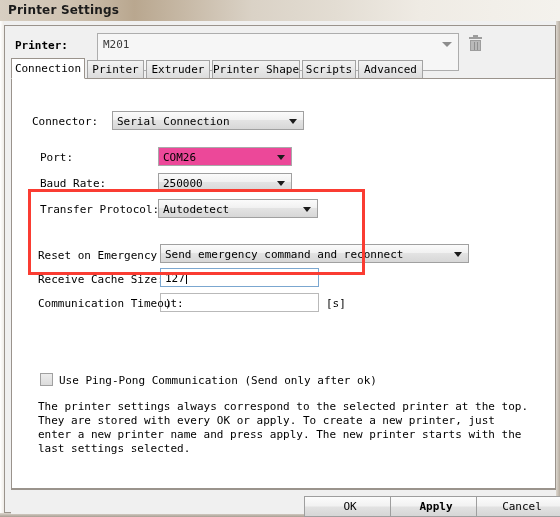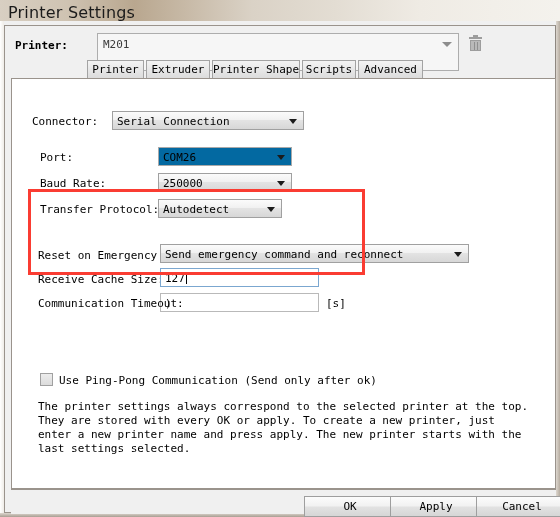--- a/index.html
+++ b/index.html
@@ -24,23 +24,24 @@
     width: 560px; height: 21px;
     background: linear-gradient(to right,
         #d8cfc2 0%, #cfc3b2 12%, #b9a78f 24%,
         #c7b9a6 33%, #dad2c6 45%, #e3ddd3 60%,
         #efebe4 75%, #f2efe9 88%, #f4f2ed 100%);
   }
   #title-text {
     position: absolute;
     left: 8px; top: 3px;
     font-family: "DejaVu Sans", sans-serif;
-    font-size: 16px;
+    font-size: 12px;
     color: #1b1b1b;
     letter-spacing: 0.2px;
+    font-weight: bold;
   }
 
   
   #dialog {
     position: absolute;
     left: 0; top: 21px;
     width: 560px; height: 496px;
     background: #f0f0f0;
     box-sizing: border-box;
   }
@@ -195,21 +196,21 @@
     color: #000;
   }
   .combo {
     position: absolute;
     height: 19px;
     border: 1px solid #a0a0a0;
     background: linear-gradient(to bottom, #fbfbfb 0%, #f1f1f1 45%, #e3e3e3 50%, #d7d7d7 100%);
     box-sizing: border-box;
   }
   .combo.white {
-    background: #0369a1;
+    background: #ec4899;
     border: 1px solid #a9a9a9;
     text-align: right;
   }
   .combo-value {
     position: absolute;
     left: 4px; top: 3px;
     font-size: 11px;
     color: #000;
     white-space: nowrap;
   }
@@ -302,21 +303,21 @@
     background: linear-gradient(to bottom, #fcfcfc 0%, #f1f1f1 48%, #e2e2e2 52%, #d6d6d6 100%);
     border: 1px solid #9e9e9e;
     border-radius: 0;
     box-sizing: border-box;
     font-size: 11px;
     line-height: 19px;
     text-align: center;
     color: #000;
   }
   #ok-button     { left: 293px; }
-  #apply-button  { left: 379px; }
+  #apply-button  { left: 379px; font-weight: bold; }
   #cancel-button { left: 465px; }
 </style>
 </head>
 <body>
 
 <div id="titlebar">
   <div id="title-text">Printer Settings</div>
 </div>
 
 <div id="dialog">
@@ -337,20 +338,21 @@
       <div id="delete-printer-button">
         <span>
           <span class="trash-handle"></span>
           <span class="trash-lid"></span>
           <span class="trash-body"></span>
         </span>
       </div>
     </div>
 
     <div id="tabbar">
+      <div class="tab active" style="left:0px;width:74px">Connection</div>
       <div class="tab" style="left:76px;width:57px">Printer</div>
       <div class="tab" style="left:135px;width:64px">Extruder</div>
       <div class="tab" style="left:201px;width:88px">Printer Shape</div>
       <div class="tab" style="left:291px;width:54px">Scripts</div>
       <div class="tab" style="left:347px;width:65px">Advanced</div>
     </div>
 
     <div id="content-panel">
 
       <div class="row-label" style="left:20px; top:36px">Connector:</div>
@@ -365,21 +367,21 @@
         <div class="combo-arrow"></div>
       </div>
 
       <div class="row-label" style="left:28px; top:98px">Baud Rate:</div>
       <div class="combo" style="left:146px; top:94px; width:134px">
         <div class="combo-value">250000</div>
         <div class="combo-arrow"></div>
       </div>
 
       <div class="row-label" style="left:28px; top:124px">Transfer Protocol:</div>
-      <div class="combo" style="left:146px; top:120px; width:124px">
+      <div class="combo" style="left:146px; top:120px; width:160px">
         <div class="combo-value">Autodetect</div>
         <div class="combo-arrow"></div>
       </div>
 
       <div class="row-label" style="left:26px; top:170px">Reset on Emergency</div>
       <div class="combo" style="left:148px; top:165px; width:309px">
         <div class="combo-value">Send emergency command and reconnect</div>
         <div class="combo-arrow"></div>
       </div>
 

